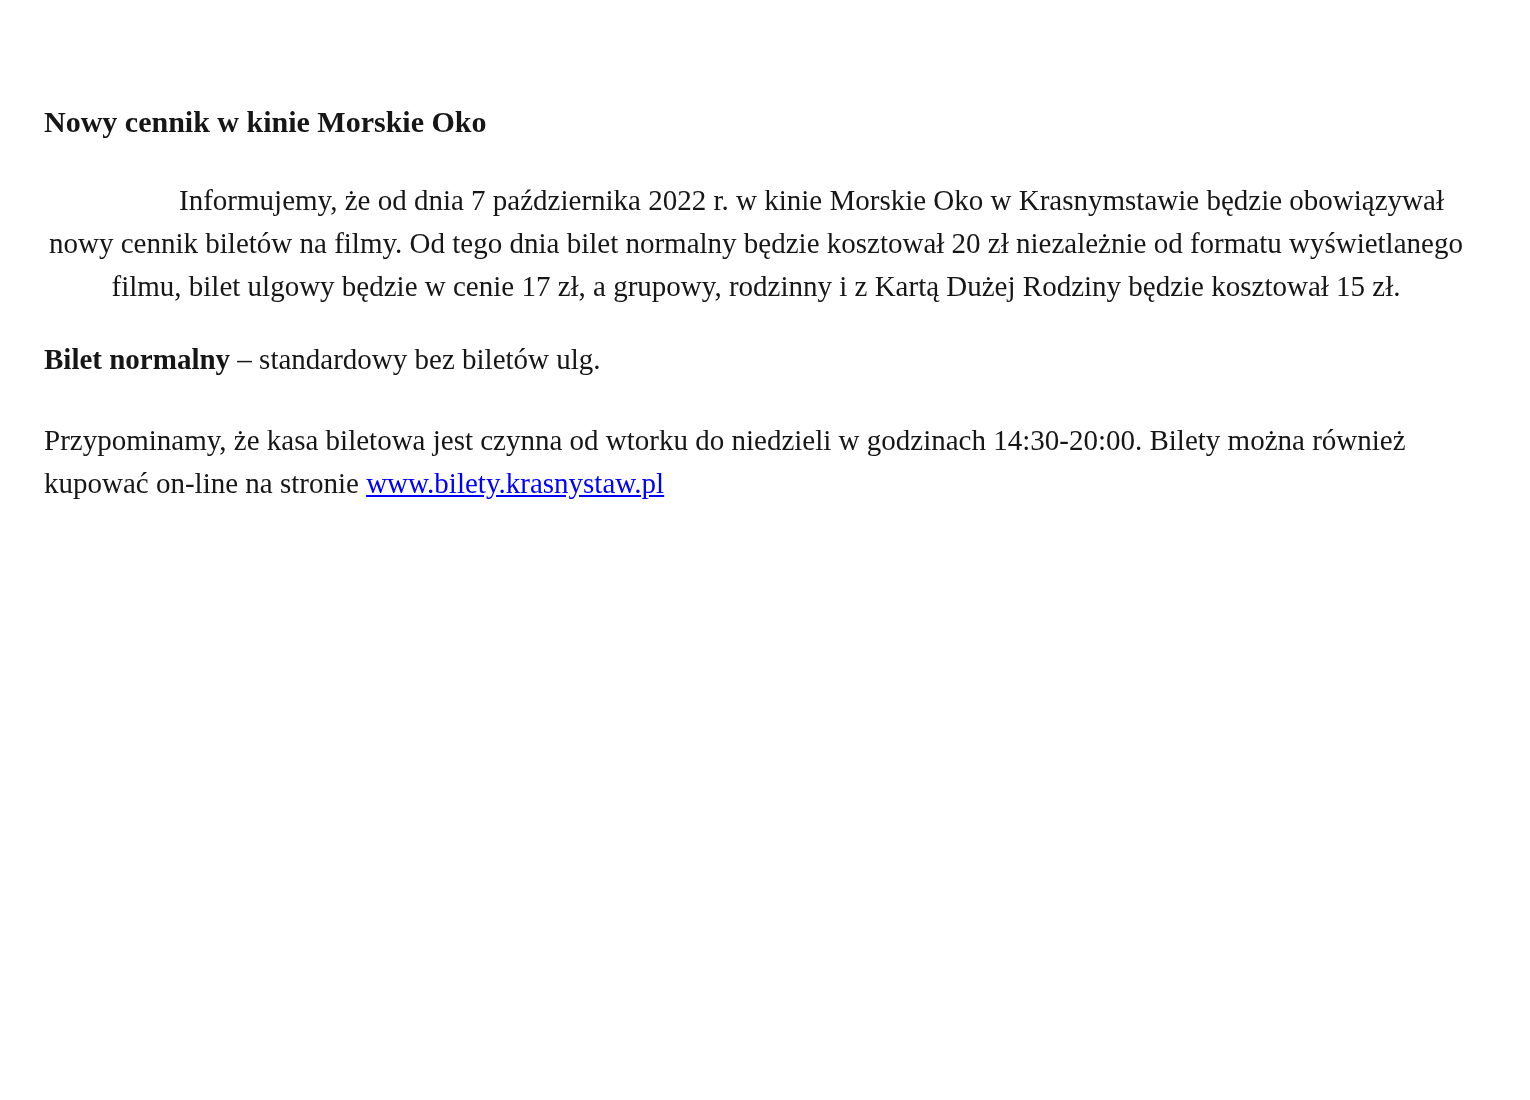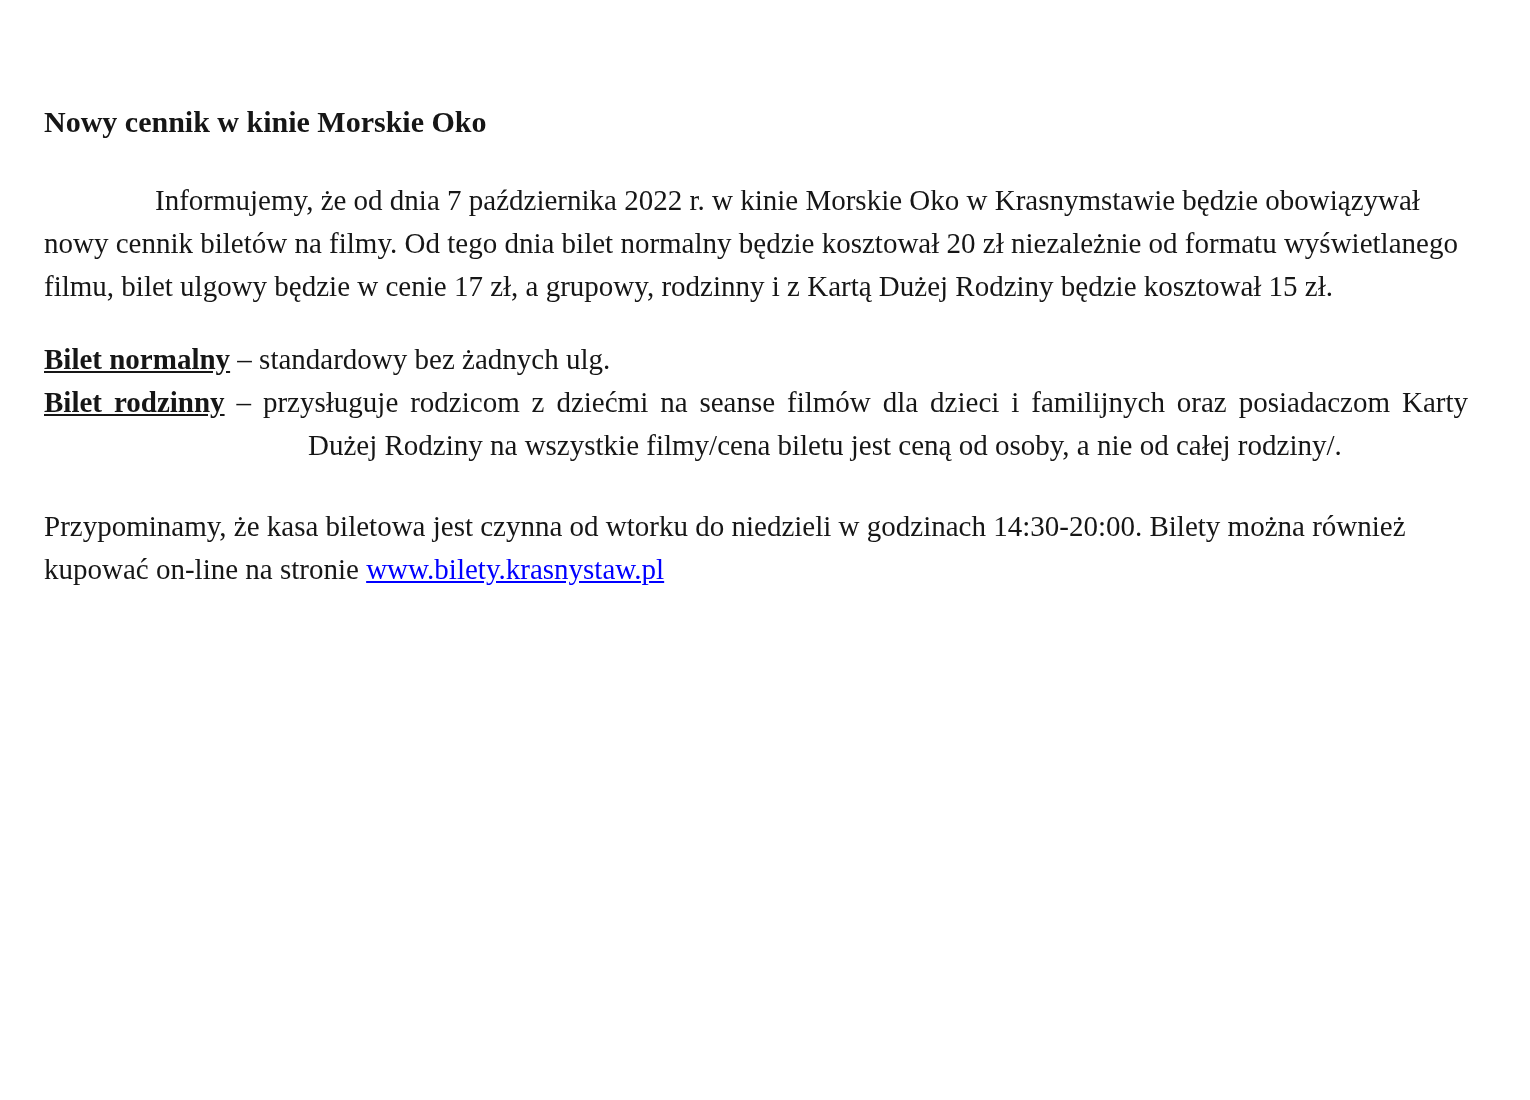--- a/index.html
+++ b/index.html
@@ -26,39 +26,38 @@
   }
   .doc-title {
     font-size: 30px;
     font-weight: bold;
     margin: 0;
     line-height: 43px;
   }
   .intro-paragraph {
     margin: 36px 0 0 0;
     text-indent: 111px;
-    text-align: left;
+    text-align: center;
   }
   .section-heading {
     margin: 16px 0 0 0;
     text-indent: 111px;
     text-align: left;
   }
   .ticket-list {
     margin-top: 30px;
   }
   .ticket-item {
     margin: 0;
     padding-left: 264px;
     text-indent: -264px;
     text-align: justify;
   }
   .ticket-name {
     font-weight: bold;
-    text-decoration: underline;
   }
   .closing-paragraph {
     margin: 38px 0 12px 0;
     text-align: left;
   }
   .site-link {
     color: #0000ff;
     text-decoration: underline;
     text-decoration-color: #0000ff;
     cursor: pointer;
@@ -72,30 +71,25 @@
   <h1 class="doc-title">Nowy cennik w kinie Morskie Oko</h1>
 
   <p class="intro-paragraph">Informujemy, że od dnia 7 października 2022 r. w kinie Morskie Oko w Krasnymstawie będzie obowiązywał nowy cennik biletów na filmy. Od tego dnia bilet normalny będzie kosztował 20 zł niezależnie od formatu wyświetlanego filmu, bilet ulgowy będzie w cenie 17 zł, a grupowy, rodzinny i z Kartą Dużej Rodziny będzie kosztował 15 zł.</p>
 
 
   <div class="ticket-list">
 
     <p class="ticket-item">
       <span class="ticket-name">Bilet normalny</span>
       <span class="ticket-sep">–</span>
-      <span class="ticket-desc">standardowy bez żadnych ulg.</span>
+      <span class="ticket-desc">standardowy bez biletów ulg.</span>
     </p>
 
 
 
-    <p class="ticket-item">
-      <span class="ticket-name">Bilet rodzinny</span>
-      <span class="ticket-sep">–</span>
-      <span class="ticket-desc">przysługuje rodzicom z dziećmi na seanse filmów dla dzieci i familijnych oraz posiadaczom Karty Dużej Rodziny na wszystkie filmy/cena biletu jest ceną od osoby, a nie od całej rodziny/.</span>
-    </p>
 
   </div>
 
   <p class="closing-paragraph">
     <span>Przypominamy, że kasa biletowa jest czynna od wtorku do niedzieli w godzinach 14:30-20:00. Bilety można również kupować on-line na stronie </span><a class="site-link">www.bilety.krasnystaw.pl</a>
   </p>
 
 </div>
 
 </body></html>

